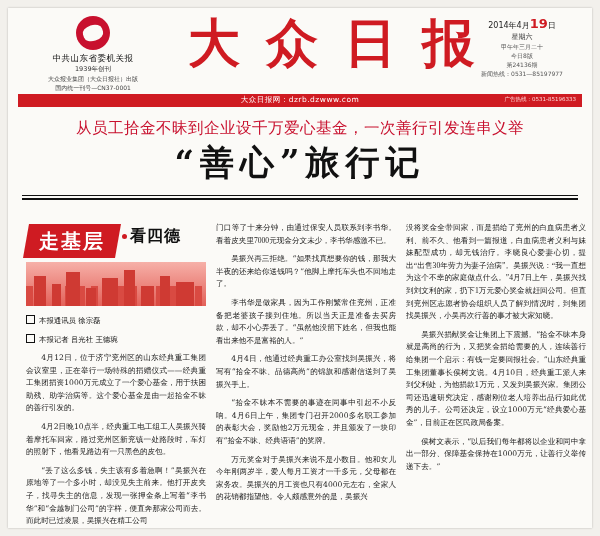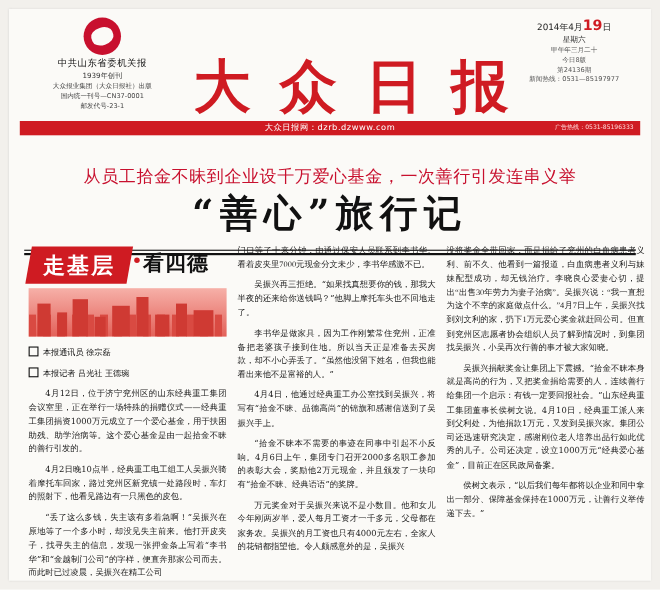--- a/index.html
+++ b/index.html
@@ -11,29 +11,29 @@
   .masthead{position:relative;height:86px;border-bottom:none;}
   .mh-left{position:absolute;left:10px;top:8px;width:150px;text-align:center;}
   .mh-logo{width:34px;height:34px;border-radius:50%;background:#c8102e;margin:0 auto 2px;position:relative;}
   .mh-logo:after{content:"";position:absolute;left:7px;top:9px;width:20px;height:16px;border-radius:50%/40%;background:#fbfaf7;transform:rotate(-18deg);}
   .mh-left .l1{font-size:8.5px;color:#111;letter-spacing:.5px;line-height:12px;}
   .mh-left .l2{font-size:6.5px;color:#333;line-height:10px;text-align:center;}
   .mh-left .l3{font-size:6px;color:#444;line-height:9px;}
   .mh-left .l4{font-size:6px;color:#444;line-height:9px;}
   .mh-left .l5{font-size:6px;color:#444;line-height:9px;}
 
-  .mh-title{position:absolute;left:168px;top:4px;width:260px;height:68px;margin-top:36px;}
+  .mh-title{position:absolute;left:180px;top:4px;width:260px;height:68px;}
   .mh-title .zh{font-family:"DejaVu Serif","Liberation Serif",serif;font-weight:bold;color:#cf1b22;font-size:52px;letter-spacing:4px;line-height:62px;text-align:center;white-space:nowrap;}
   .mh-right{position:absolute;right:10px;top:10px;width:120px;text-align:center;}
   .mh-right .date{font-size:8px;color:#222;line-height:12px;}
   .mh-right .date b{font-size:13px;color:#cf1b22;margin-top:20px;}
   .mh-right .sub{font-size:7px;color:#333;line-height:10px;}
   .mh-right .sub2{font-size:6px;color:#555;line-height:9px;}
 
-  .redbar{position:relative;margin:16px 10px;height:13px;background:#cf1b22;}
+  .redbar{position:relative;margin:0 10px;height:13px;background:#cf1b22;}
   .redbar .url{position:absolute;left:50%;top:1px;transform:translateX(-50%);color:#fff;font-size:7.5px;letter-spacing:.5px;white-space:nowrap;}
   .redbar .tips{position:absolute;right:6px;top:2px;color:#ffd9d9;font-size:5.5px;}
 
   
   .head-wrap{padding:10px 16px 4px;}
   .shoulder{font-family:"DejaVu Serif","Liberation Serif",serif;color:#c8102e;font-size:15.5px;font-weight:normal;text-align:center;letter-spacing:.5px;line-height:22px;}
   .mainhead{font-family:"DejaVu Serif","Liberation Serif",serif;color:#111;font-size:34px;font-weight:bold;text-align:center;letter-spacing:6px;line-height:46px;margin-top:0;}
   .hr-thin{margin:6px 14px 0;border-top:1px solid #111;}
   .hr-thin2{margin:2px 14px 0;border-top:2px solid #111;}
 
@@ -41,21 +41,21 @@
   .cols{position:absolute;left:18px;top:214px;width:564px;height:306px;display:flex;gap:10px;}
   .col{width:180px;position:relative;}
   .col p{font-family:"DejaVu Serif","Liberation Serif",serif;font-size:7.6px;line-height:12.6px;color:#1a1a1a;text-align:justify;margin:0 0 6px;text-indent:2em;}
   .col p.noind{text-indent:0;font-family:Liberation Serif, serif;}
 
   
   .zjc{position:relative;height:86px;margin-bottom:6px;}
   .zjc-red{position:absolute;left:0;top:2px;width:92px;height:34px;background:#cf1b22;transform:skewX(-10deg);}
   .zjc-red span{display:block;transform:skewX(10deg);color:#fff;font-family:"DejaVu Serif","Liberation Serif",serif;font-weight:bold;font-size:20px;line-height:34px;text-align:center;letter-spacing:2px;}
   .zjc-dot{position:absolute;left:96px;top:12px;width:5px;height:5px;border-radius:50%;background:#cf1b22;}
-  .zjc-black{position:absolute;left:104px;top:4px;color:#111;font-family:"DejaVu Serif","Liberation Serif",serif;font-weight:bold;font-size:19px;letter-spacing:1px;}
+  .zjc-black{position:absolute;left:104px;top:4px;color:#111;font-family:"DejaVu Serif","Liberation Serif",serif;font-weight:bold;font-size:16px;letter-spacing:1px;}
   .skyline{position:absolute;left:0;top:40px;width:180px;height:44px;background:linear-gradient(#f6b0a8,#e36159);overflow:hidden;}
   .skyline:before{content:"";position:absolute;left:0;bottom:0;width:180px;height:20px;background:repeating-linear-gradient(90deg,#d94a42 0 7px,transparent 7px 13px);}
   .skyline .tw{position:absolute;bottom:0;background:#cf3a33;}
   .byline{font-size:7.4px;color:#111;font-family:"DejaVu Serif","Liberation Serif",serif;line-height:13px;margin-bottom:6px;}
   .byline .bx{display:inline-block;width:7px;height:7px;border:1px solid #111;margin-right:4px;vertical-align:-1px;}
 </style>
 </head>
 <body>
 
 <div class="page">

